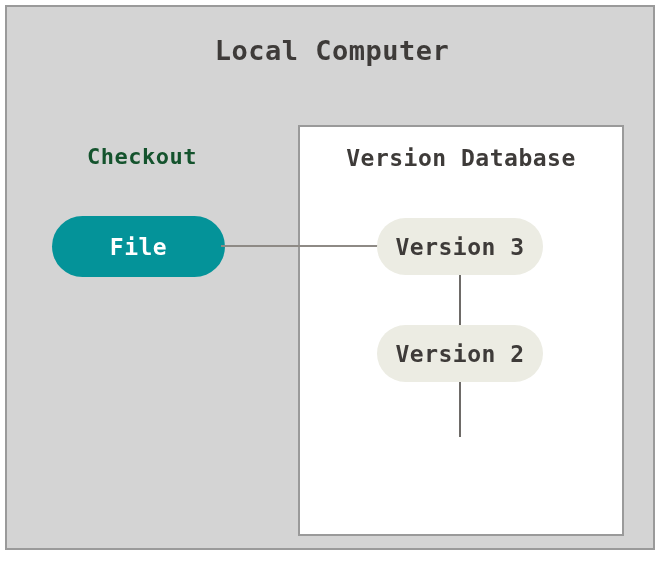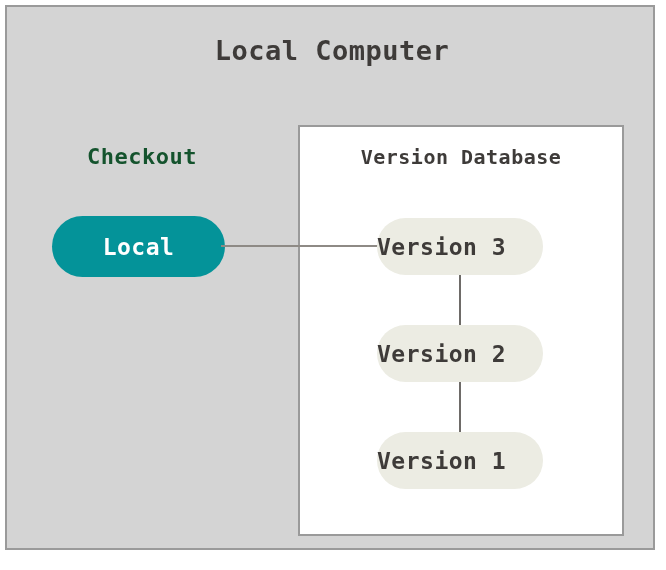--- a/index.html
+++ b/index.html
@@ -88,37 +88,37 @@
     background: #ffffff;
     border: 2px solid #9a9a9a;
   }
 
   .version-db-title {
     position: absolute;
     left: 0;
     top: 18px;
     width: 322px;
     text-align: center;
-    font-size: 20px;
+    font-size: 23px;
     letter-spacing: 0.5px;
     color: #3e3b39;
     white-space: nowrap;
   }
 
   
   .version-pill {
     position: absolute;
     left: 370px;
     width: 166px;
     height: 57px;
     border-radius: 29px;
     background: #ecece3;
     display: flex;
     align-items: center;
-    justify-content: flex-start;
+    justify-content: center;
     color: #3e3b39;
     font-size: 23px;
     letter-spacing: 0.5px;
     z-index: 3;
   }
   .version-pill.v3 { top: 211px; }
   .version-pill.v2 { top: 318px; }
   .version-pill.v1 { top: 425px; }
 
   
@@ -146,37 +146,34 @@
 
 <div id="canvas">
 
   <div class="local-computer-box">
 
     <div class="local-computer-title">Local Computer</div>
 
     <div class="checkout-label">Checkout</div>
 
     <div class="file-pill">
-      <span>Local</span>
+      <span>File</span>
     </div>
 
     <div class="connector-h"></div>
 
     <div class="version-db-box">
       <div class="version-db-title">Version Database</div>
     </div>
 
     <div class="connector-v v3-v2"></div>
 
     <div class="connector-v v2-v1"></div>
 
     <div class="version-pill v3">
       <span>Version 3</span>
     </div>
     <div class="version-pill v2">
       <span>Version 2</span>
     </div>
-    <div class="version-pill v1">
-      <span>Version 1</span>
-    </div>
 
   </div>
 </div>
 
 </body></html>

